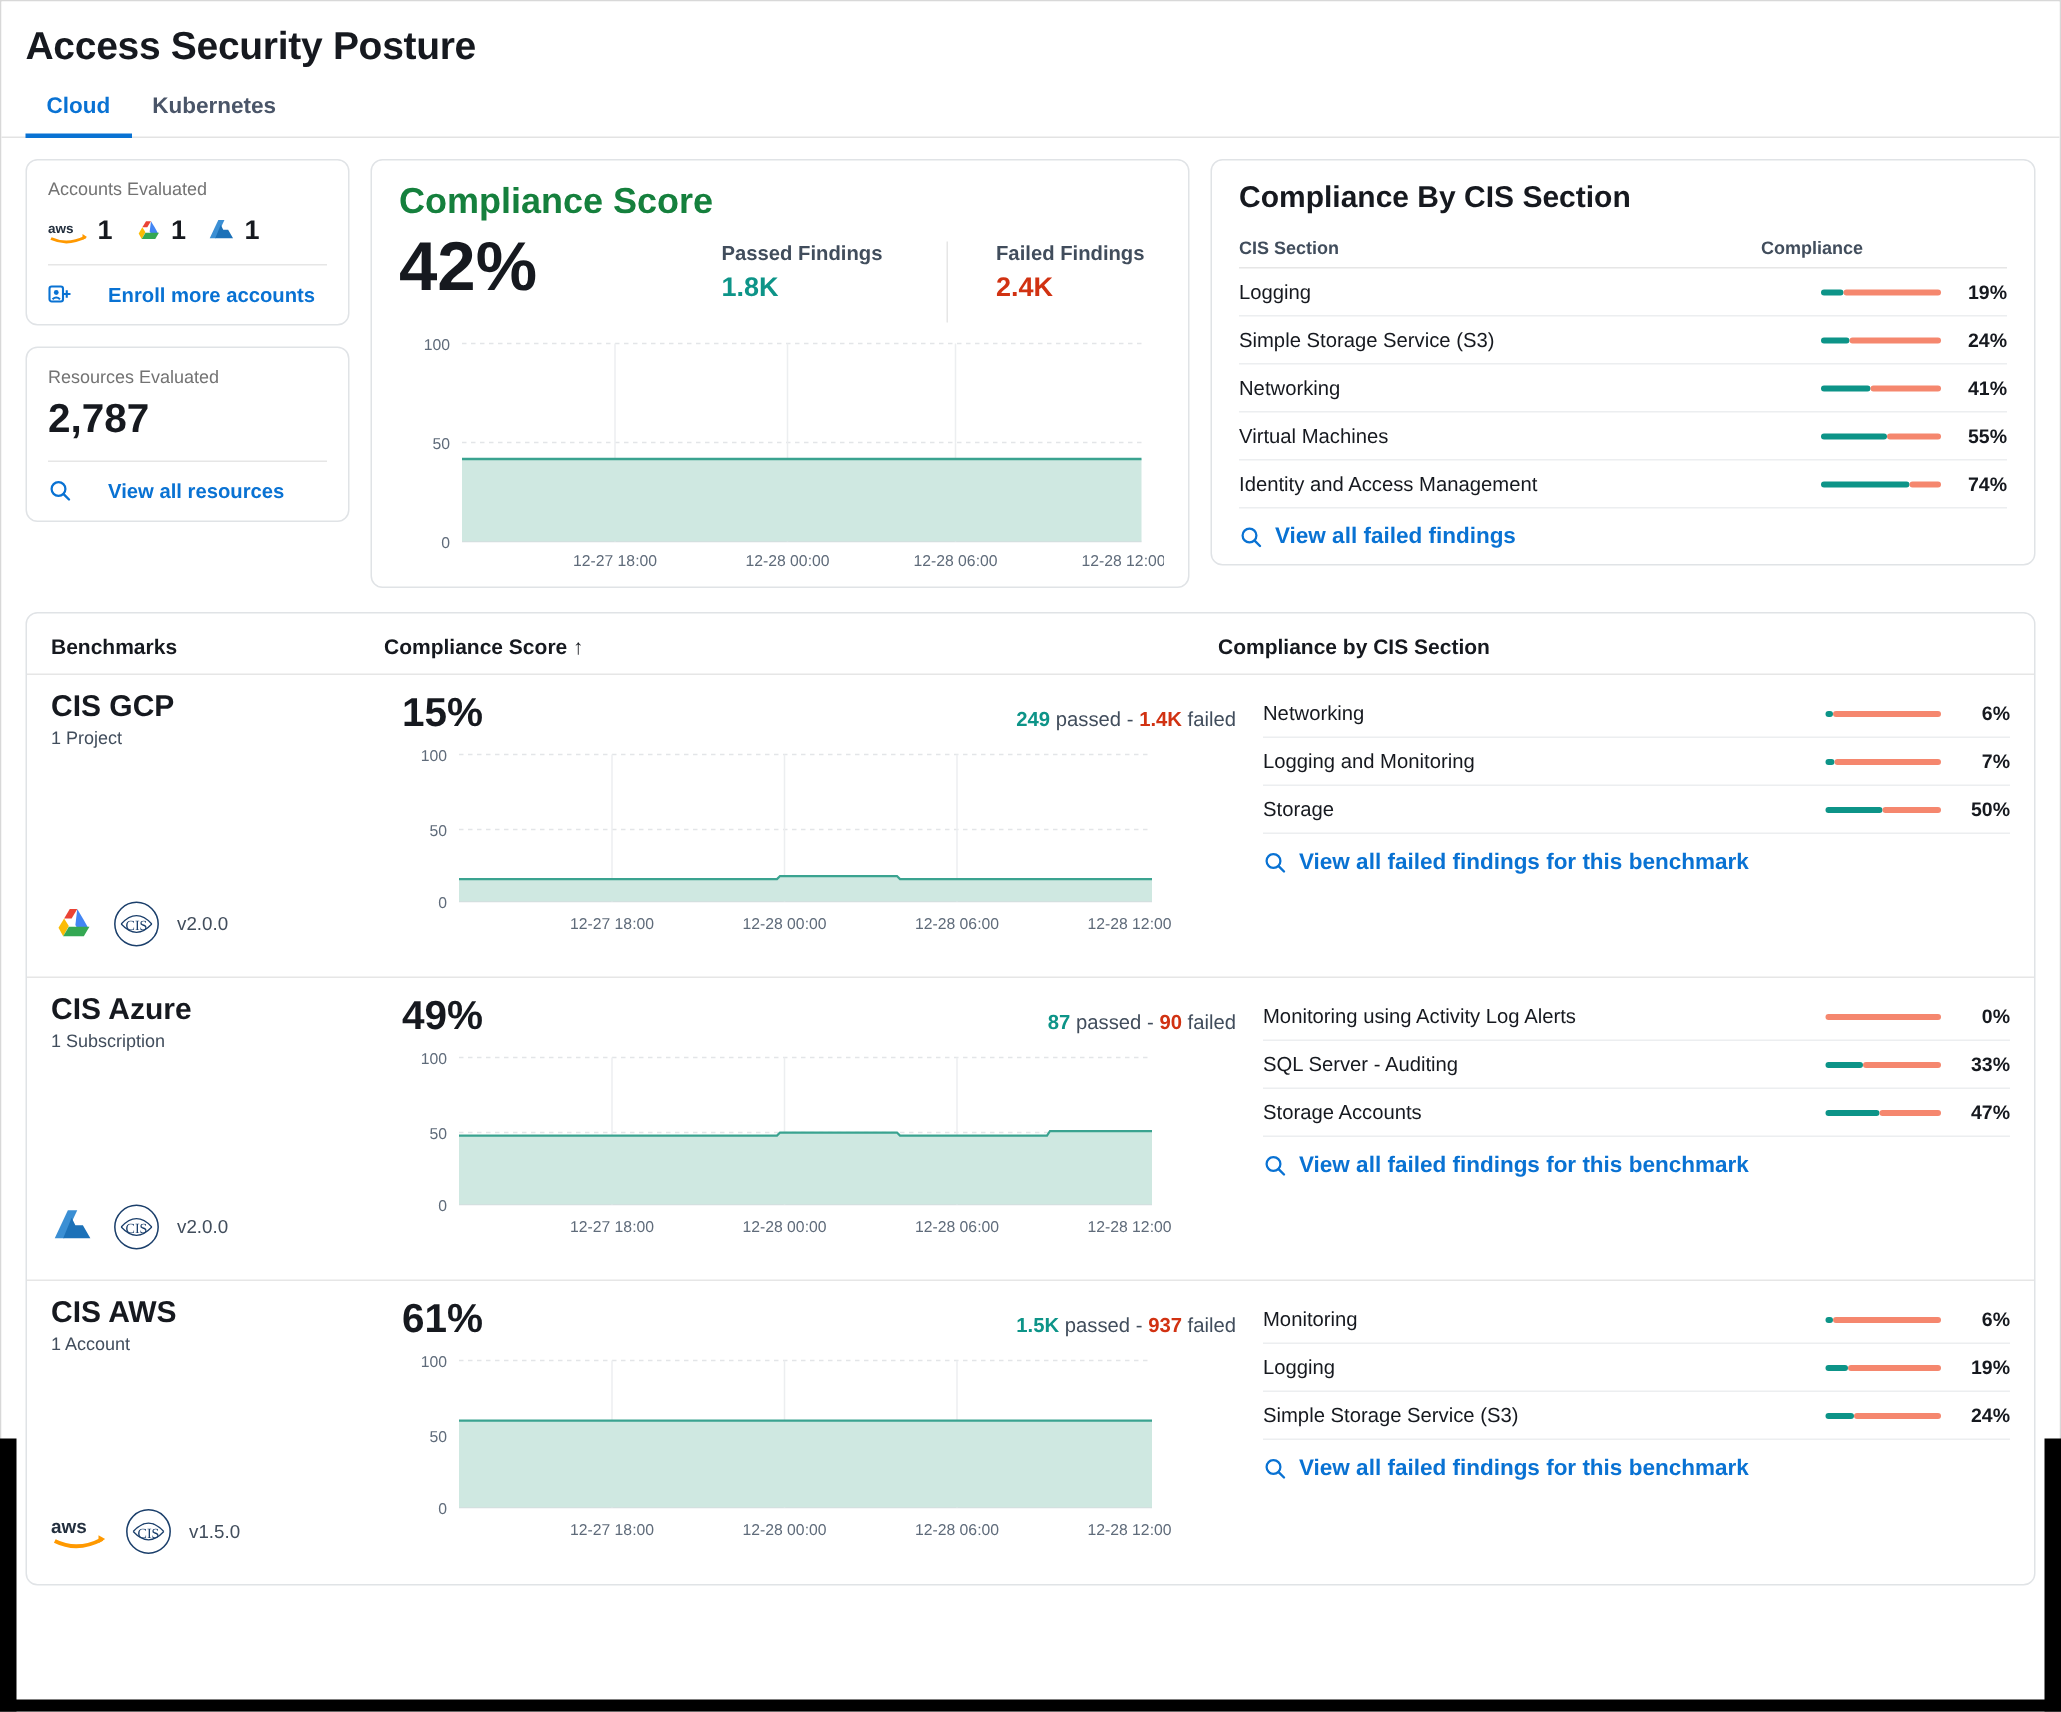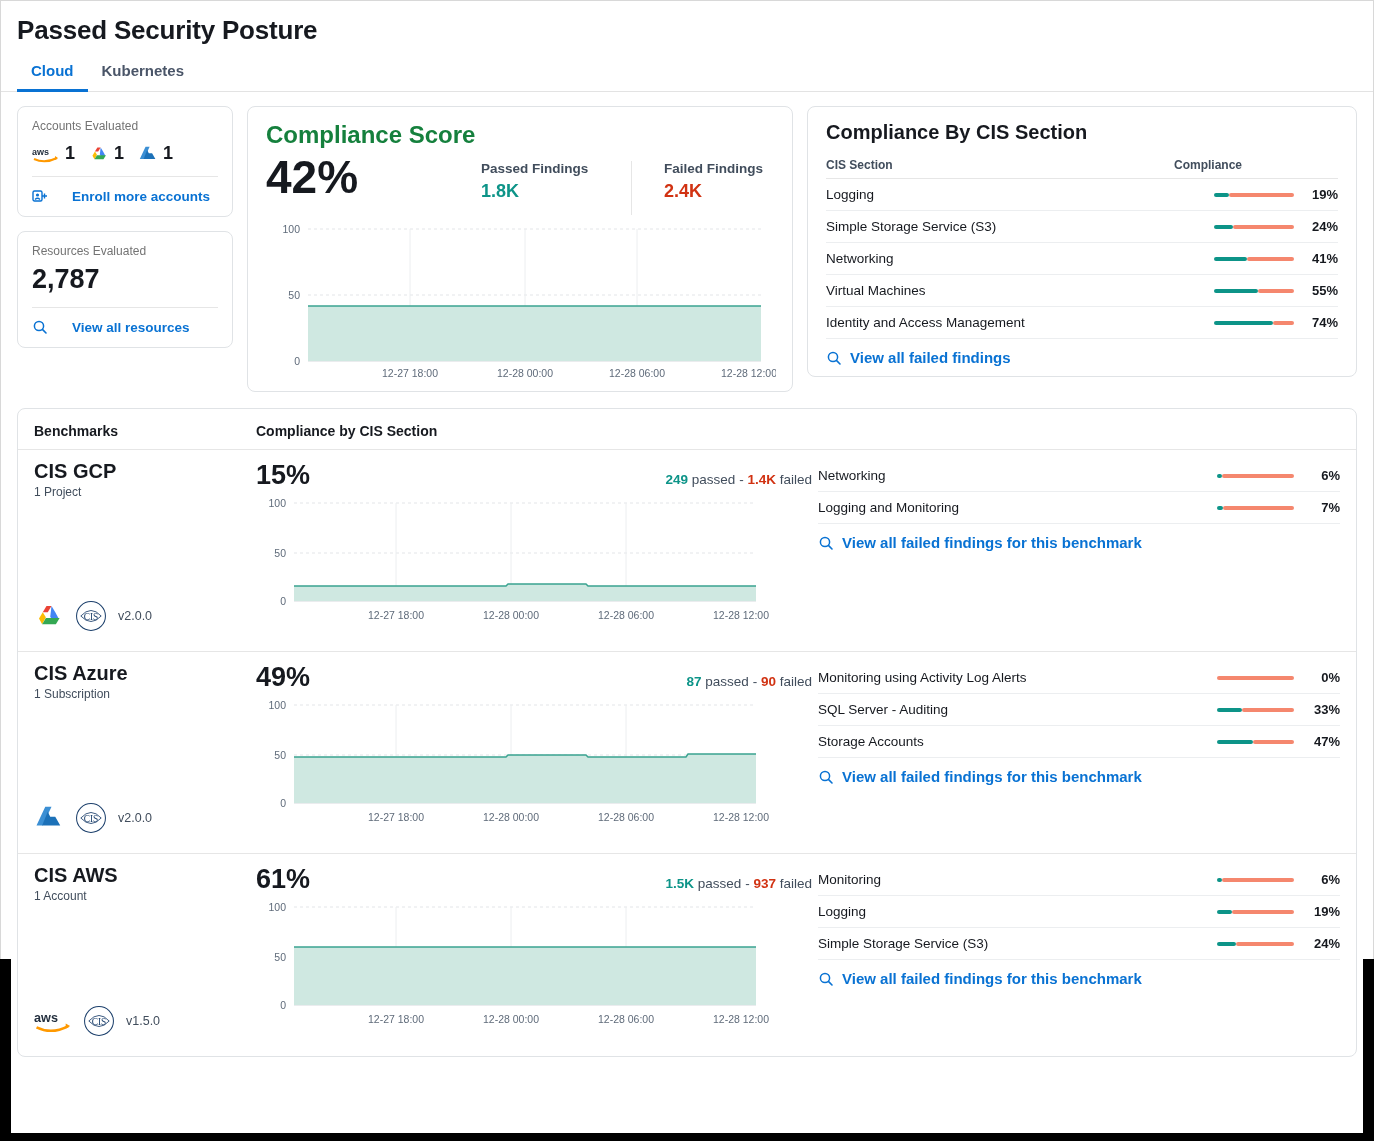--- a/index.html
+++ b/index.html
@@ -89,21 +89,21 @@
   .bar-red { background:#f5876e; }
 
   .bench-card { margin:16px 16px 0 16px; border:1px solid #e0e3e6; border-radius:8px; }
   .bench-head {
     display:flex; padding:14px 16px 10px 16px; border-bottom:1px solid #e6e6e6;
   }
   .bh1 { width:222px; font-size:14px; font-weight:bold; color:#16191f; }
   .bh2 { width:556px; font-size:14px; font-weight:bold; color:#16191f; }
   .bh3 { flex:1; font-size:14px; font-weight:bold; color:#16191f; }
 
-  .bench-row { display:flex; padding:10px 16px 8px 16px; border-bottom:1px solid #e6e6e6; }
+  .bench-row { display:flex; padding:10px 16px 8px 16px; border-bottom:1px solid #e6e6e6;gap:12px; }
   .bench-row:last-child { border-bottom:none; }
   .bcol1 { width:222px; position:relative; }
   .bname { font-size:20px; font-weight:bold; color:#16191f; }
   .bsub { font-size:12px; color:#414d5c; margin-top:2px; }
   .blogos { display:flex; align-items:center; gap:10px; position:absolute; bottom:10px; left:0; }
   .bver { font-size:12.5px; color:#414d5c; }
   .bcol2 { width:556px; }
   .bpct { font-size:27px; font-weight:bold; color:#16191f; display:inline-block; }
   .bstats { float:right; font-size:13.5px; color:#414d5c; padding-top:12px; }
   .bcol3 { flex:1; padding-left:6px; }
@@ -124,21 +124,21 @@
 </style>
 </head>
 <body>
 
 <div class="black-strip"></div>
 
 <div class="page">
 
   <div class="page-inner">
 
-  <div class="title">Passed Security Posture</div>
+  <div class="title">Access Security Posture</div>
 
   <div class="tabs">
     <div class="tab active">Cloud</div>
     <div class="tab">Kubernetes</div>
   </div>
 
   <div class="top-row">
 
     <div class="left-col">
 
@@ -301,20 +301,21 @@
         </svg>
         <span>View all failed findings</span>
       </div>
     </div>
 
   </div>
 
   <div class="bench-card">
     <div class="bench-head">
       <div class="bh1">Benchmarks</div>
+      <div class="bh2">Compliance Score ↑</div>
       <div class="bh3">Compliance by CIS Section</div>
     </div>
 
     <div class="bench-row" style="height:202px">
       <div class="bcol1">
         <div class="bname">CIS GCP</div>
         <div class="bsub">1 Project</div>
         <div class="blogos">
           <svg width="30" height="28" viewBox="0 0 24 22">
             <path d="M14 3 h-4 l-3 5 h4 z" fill="#ea4335"></path>
@@ -368,20 +369,28 @@
           <span class="sec-pct">6%</span>
         </div>
         <div class="sec-row">
           <span class="sec-name">Logging and Monitoring</span>
           <span class="sec-bar">
                 <span class="bar bar-green" style="width:6px"></span>
                 <span class="bar bar-red" style="width:71px"></span>
               </span>
           <span class="sec-pct">7%</span>
         </div>
+        <div class="sec-row">
+          <span class="sec-name">Storage</span>
+          <span class="sec-bar">
+                <span class="bar bar-green" style="width:38px"></span>
+                <span class="bar bar-red" style="width:39px"></span>
+              </span>
+          <span class="sec-pct">50%</span>
+        </div>
         <div class="link2">
           <svg width="16" height="16" viewBox="0 0 16 16">
             <circle cx="7" cy="7" r="4.6" fill="none" stroke="#0972d3" stroke-width="1.5"></circle>
             <path d="M10.4 10.4 L14 14" stroke="#0972d3" stroke-width="1.6" stroke-linecap="round"></path>
           </svg>
           <span>View all failed findings for this benchmark</span>
         </div>
       </div>
     </div>
 

